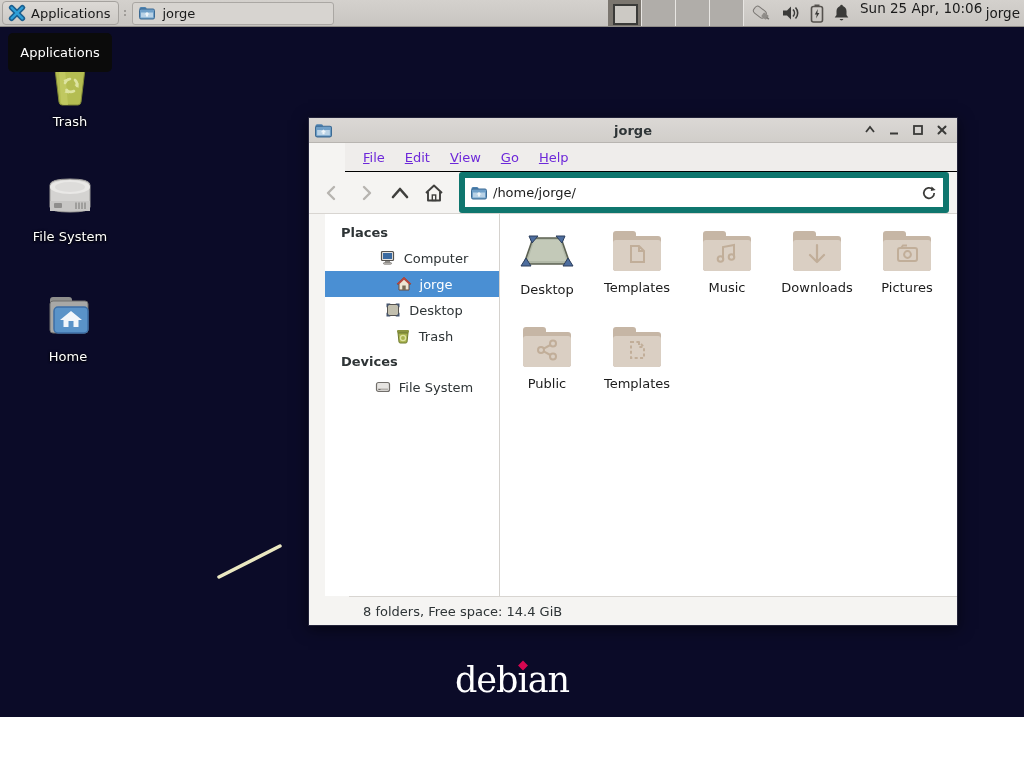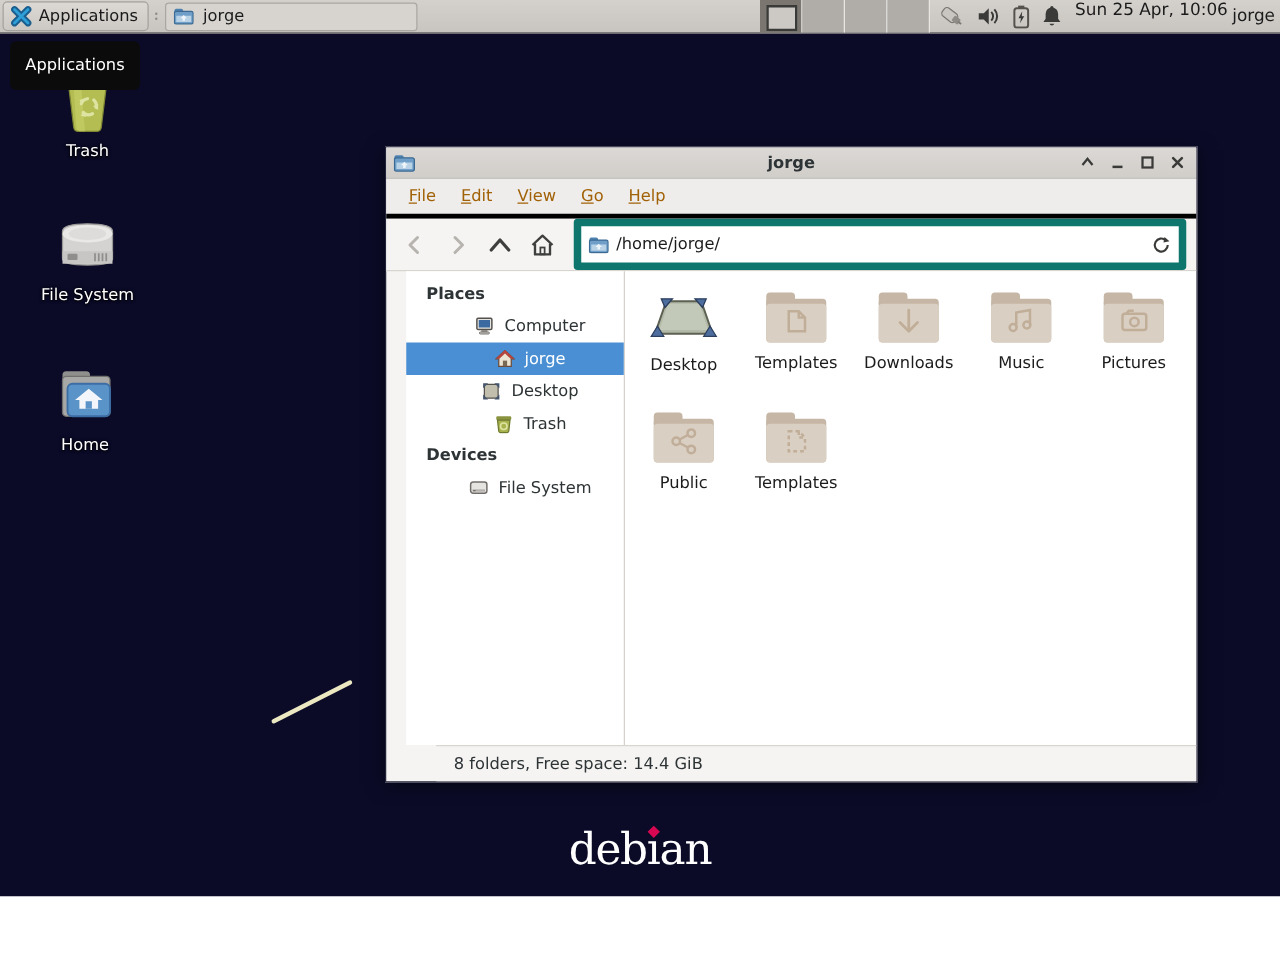--- a/index.html
+++ b/index.html
@@ -40,22 +40,22 @@
   
   #win{position:absolute;left:308px;top:117px;width:648px;height:507px;
     background:#f5f4f2;border:1px solid #23233a;box-shadow:0 3px 14px rgba(0,0,0,.55);
     display:flex;flex-direction:column;}
   #titlebar{height:24px;background:linear-gradient(#dbd8d5,#d1cecA);
     border-bottom:1px solid #b8b5b1;display:flex;align-items:center;position:relative;}
   #titlebar .title{position:absolute;left:0;right:0;text-align:center;font-weight:bold;
     font-size:13px;color:#2e3436;}
   .win-ctrls{position:absolute;right:8px;top:0;height:24px;display:flex;gap:10px;align-items:center;}
   .win-ctrl{width:14px;height:14px;display:flex;align-items:center;justify-content:center;}
-  #menubar{height:28px;background:#efedeb;border-bottom:4px solid #000000;display:flex;
-    align-items:center;padding-left:8px;font-size:13px;color:#a16207;}
+  #menubar{height:28px;background:#efedeb;border-bottom:1px solid #000000;display:flex;
+    align-items:center;padding-left:8px;font-size:13px;color:#6d28d9;margin-left:36px;}
   #menubar .mitem{padding:0 10px;height:100%;display:flex;align-items:center;}
   #toolbar{height:41px;background:#f5f4f2;border-bottom:1px solid #d8d5d1;display:flex;
     align-items:center;padding:0 8px;gap:4px;}
   .tool-btn{width:30px;height:30px;display:flex;align-items:center;justify-content:center;}
   .addr{flex:1;height:29px;margin-left:6px;background:#fff;border:6px solid #0f766e;
     border-radius:3px;display:flex;align-items:center;padding:0 6px;gap:6px;
     font-size:13px;color:#1c1c1c;}
   .addr .spacer{flex:1;}
   #winbody{flex:1;display:flex;min-height:0;padding-left:16px;}
   #sidebar{width:174px;background:#fff;border-right:1px solid #d5d2ce;
@@ -390,40 +390,40 @@
             <path d="M21 18 h8 l5 5 v11 h-13 z M29 18 v5 h5" fill="none" stroke="#c1ae99" stroke-width="2"></path>
           </svg>
           <div class="flabel">Templates</div>
         </div>
 
         <div class="fcell">
           <svg width="54" height="46" viewBox="0 0 54 46">
             <rect x="3" y="3" width="23" height="12" rx="3" fill="#c6b6a5"></rect>
             <rect x="3" y="8" width="48" height="35" rx="3" fill="#c6b6a5"></rect>
             <rect x="3" y="12" width="48" height="31" rx="3" fill="#dacfc3"></rect>
-            <g fill="none" stroke="#c1ae99" stroke-width="2.2" stroke-linecap="round" stroke-linejoin="round">
-              <line x1="27" y1="17" x2="27" y2="33"></line>
-                <polyline points="20,27 27,34 34,27"></polyline>
-            </g>
-          </svg>
-          <div class="flabel">Downloads</div>
-        </div>
-
-        <div class="fcell">
-          <svg width="54" height="46" viewBox="0 0 54 46">
-            <rect x="3" y="3" width="23" height="12" rx="3" fill="#c6b6a5"></rect>
-            <rect x="3" y="8" width="48" height="35" rx="3" fill="#c6b6a5"></rect>
-            <rect x="3" y="12" width="48" height="31" rx="3" fill="#dacfc3"></rect>
             <g fill="none" stroke="#c1ae99" stroke-width="2">
               <path d="M23 31 V19 l11 -2 v12"></path>
               <circle cx="20.5" cy="31" r="2.8"></circle>
                 <circle cx="31.5" cy="29" r="2.8"></circle>
             </g>
           </svg>
           <div class="flabel">Music</div>
+        </div>
+
+        <div class="fcell">
+          <svg width="54" height="46" viewBox="0 0 54 46">
+            <rect x="3" y="3" width="23" height="12" rx="3" fill="#c6b6a5"></rect>
+            <rect x="3" y="8" width="48" height="35" rx="3" fill="#c6b6a5"></rect>
+            <rect x="3" y="12" width="48" height="31" rx="3" fill="#dacfc3"></rect>
+            <g fill="none" stroke="#c1ae99" stroke-width="2.2" stroke-linecap="round" stroke-linejoin="round">
+              <line x1="27" y1="17" x2="27" y2="33"></line>
+                <polyline points="20,27 27,34 34,27"></polyline>
+            </g>
+          </svg>
+          <div class="flabel">Downloads</div>
         </div>
 
         <div class="fcell">
           <svg width="54" height="46" viewBox="0 0 54 46">
             <rect x="3" y="3" width="23" height="12" rx="3" fill="#c6b6a5"></rect>
             <rect x="3" y="8" width="48" height="35" rx="3" fill="#c6b6a5"></rect>
             <rect x="3" y="12" width="48" height="31" rx="3" fill="#dacfc3"></rect>
             <g fill="none" stroke="#c1ae99" stroke-width="2">
               <rect x="18" y="20" width="19" height="13" rx="2"></rect>
               <circle cx="27.5" cy="26.5" r="3.4"></circle>

